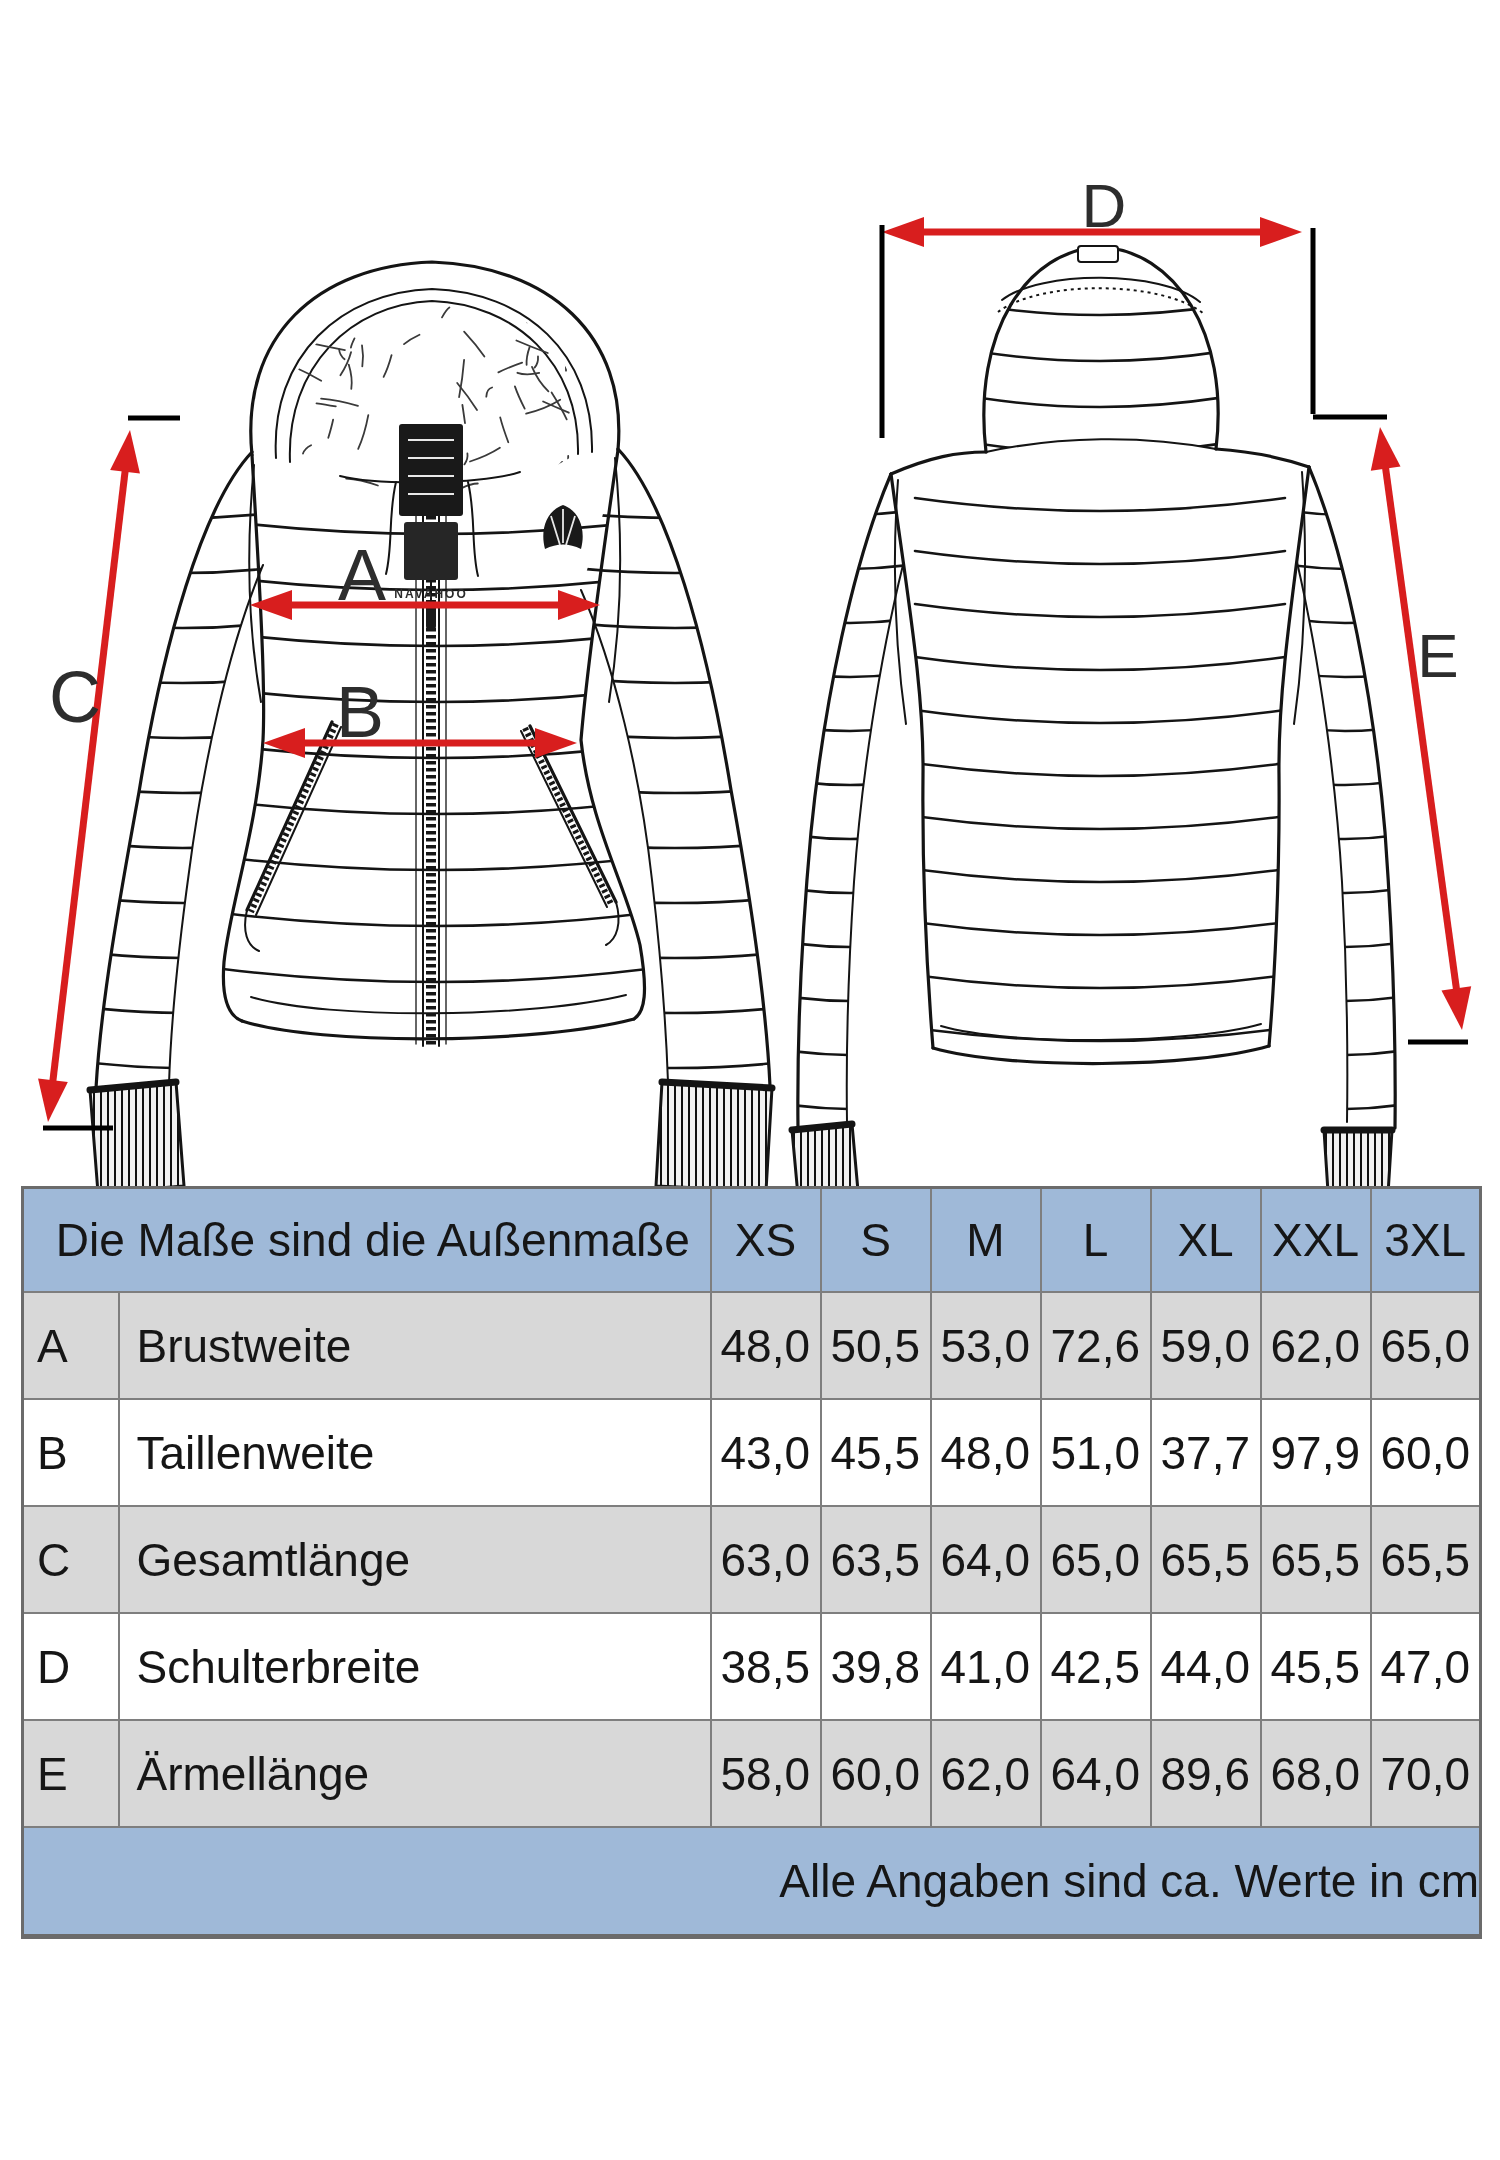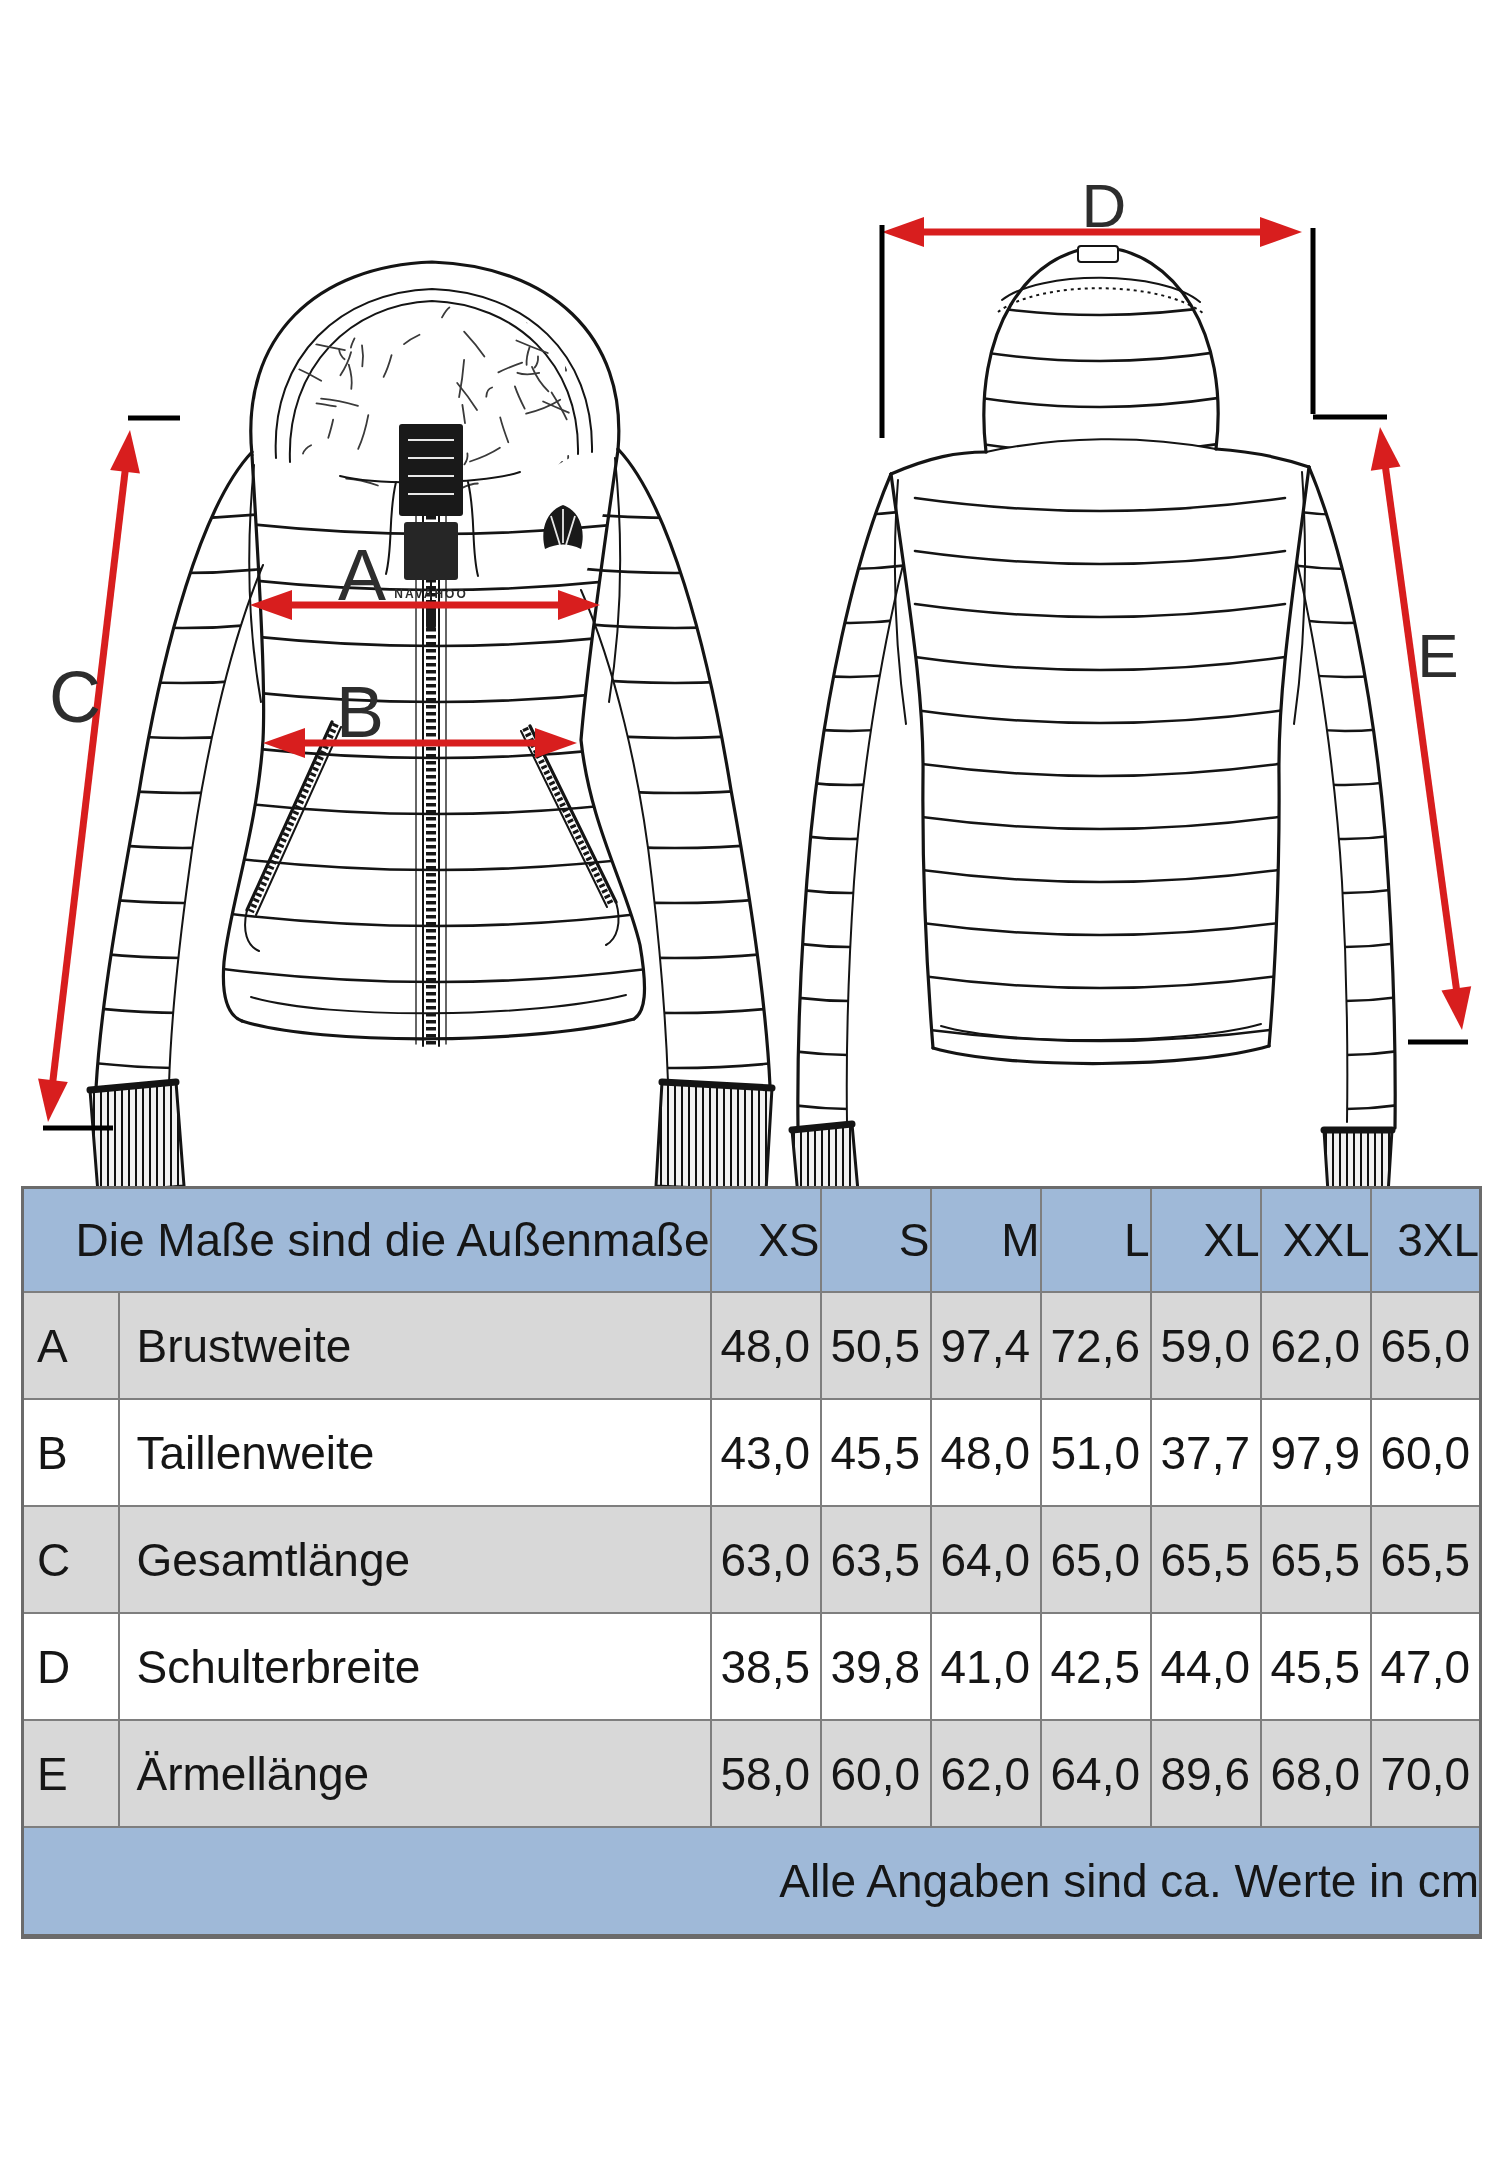--- a/index.html
+++ b/index.html
@@ -35,21 +35,21 @@
   .arrowline{stroke:var(--arrow);stroke-width:7}
   .arrowhead{fill:var(--arrow);stroke:none}
 
   
   table.size-table{position:absolute;left:21px;top:1186px;width:1458px;
     border-collapse:collapse;table-layout:fixed;background:#fff;
     border:3px solid var(--outer-border);border-bottom-width:5px;
     font-size:46px;color:var(--text);}
   .size-table th,.size-table td{border:2px solid var(--border);font-weight:400;
     white-space:nowrap;overflow:hidden;vertical-align:middle;}
-  .size-table thead th{background:var(--header-bg);height:102px;text-align:right;padding:0 0 0 0;}
+  .size-table thead th{background:var(--header-bg);height:102px;text-align:center;padding:0 0 0 0;}
   .size-table thead th.title{padding-left:12px;}
   .size-table tbody td{height:105px;padding:0 0 0 9px;text-align:left;}
   .size-table tbody tr.alt{background:var(--row-alt-bg);}
   .size-table td.key{padding-left:13px;}
   .size-table td.name{padding-left:17px;}
   .size-table tfoot td{background:var(--header-bg);height:106px;padding:0 0 0 11px;text-align:right;}
 </style>
 </head>
 <body>
 
@@ -358,21 +358,21 @@
           <th>XXL</th>
           <th>3XL</th>
         </tr>
     </thead>
     <tbody id="table-body">
         <tr class="alt">
           <td class="key">A</td>
           <td class="name">Brustweite</td>
           <td class="val">48,0</td>
           <td class="val">50,5</td>
-          <td class="val">97,4</td>
+          <td class="val">53,0</td>
           <td class="val">72,6</td>
           <td class="val">59,0</td>
           <td class="val">62,0</td>
           <td class="val">65,0</td>
         </tr>
         <tr>
           <td class="key">B</td>
           <td class="name">Taillenweite</td>
           <td class="val">43,0</td>
           <td class="val">45,5</td>

